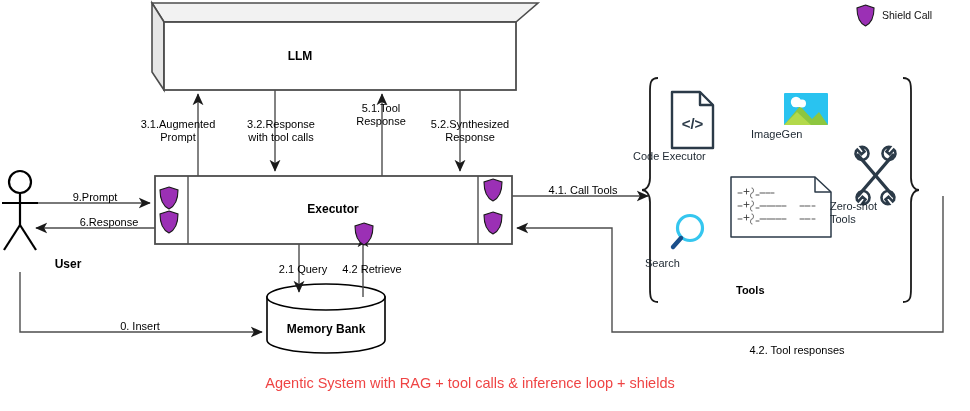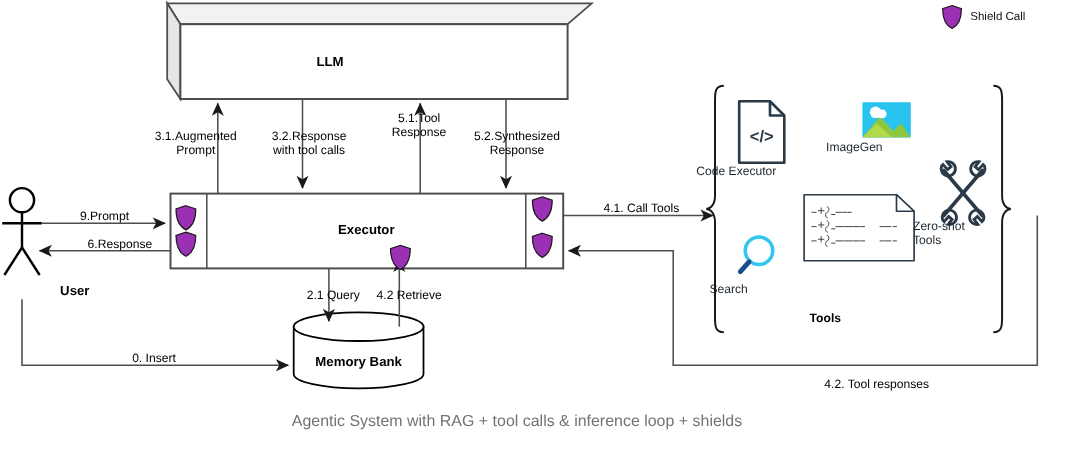--- a/index.html
+++ b/index.html
@@ -37,21 +37,21 @@
     font-size: 12px;
     font-weight: bold;
     text-align: center;
     white-space: nowrap;
   }
   .caption {
     position: absolute;
     font-size: 14.5px;
     text-align: center;
     white-space: nowrap;
-    color: #737373;
+    color: #ef4444;
   }
   .legend-text {
     position: absolute;
     font-size: 10.5px;
     white-space: nowrap;
     color: #111;
   }
   .tool-lbl {
     position: absolute;
     font-size: 11px;

